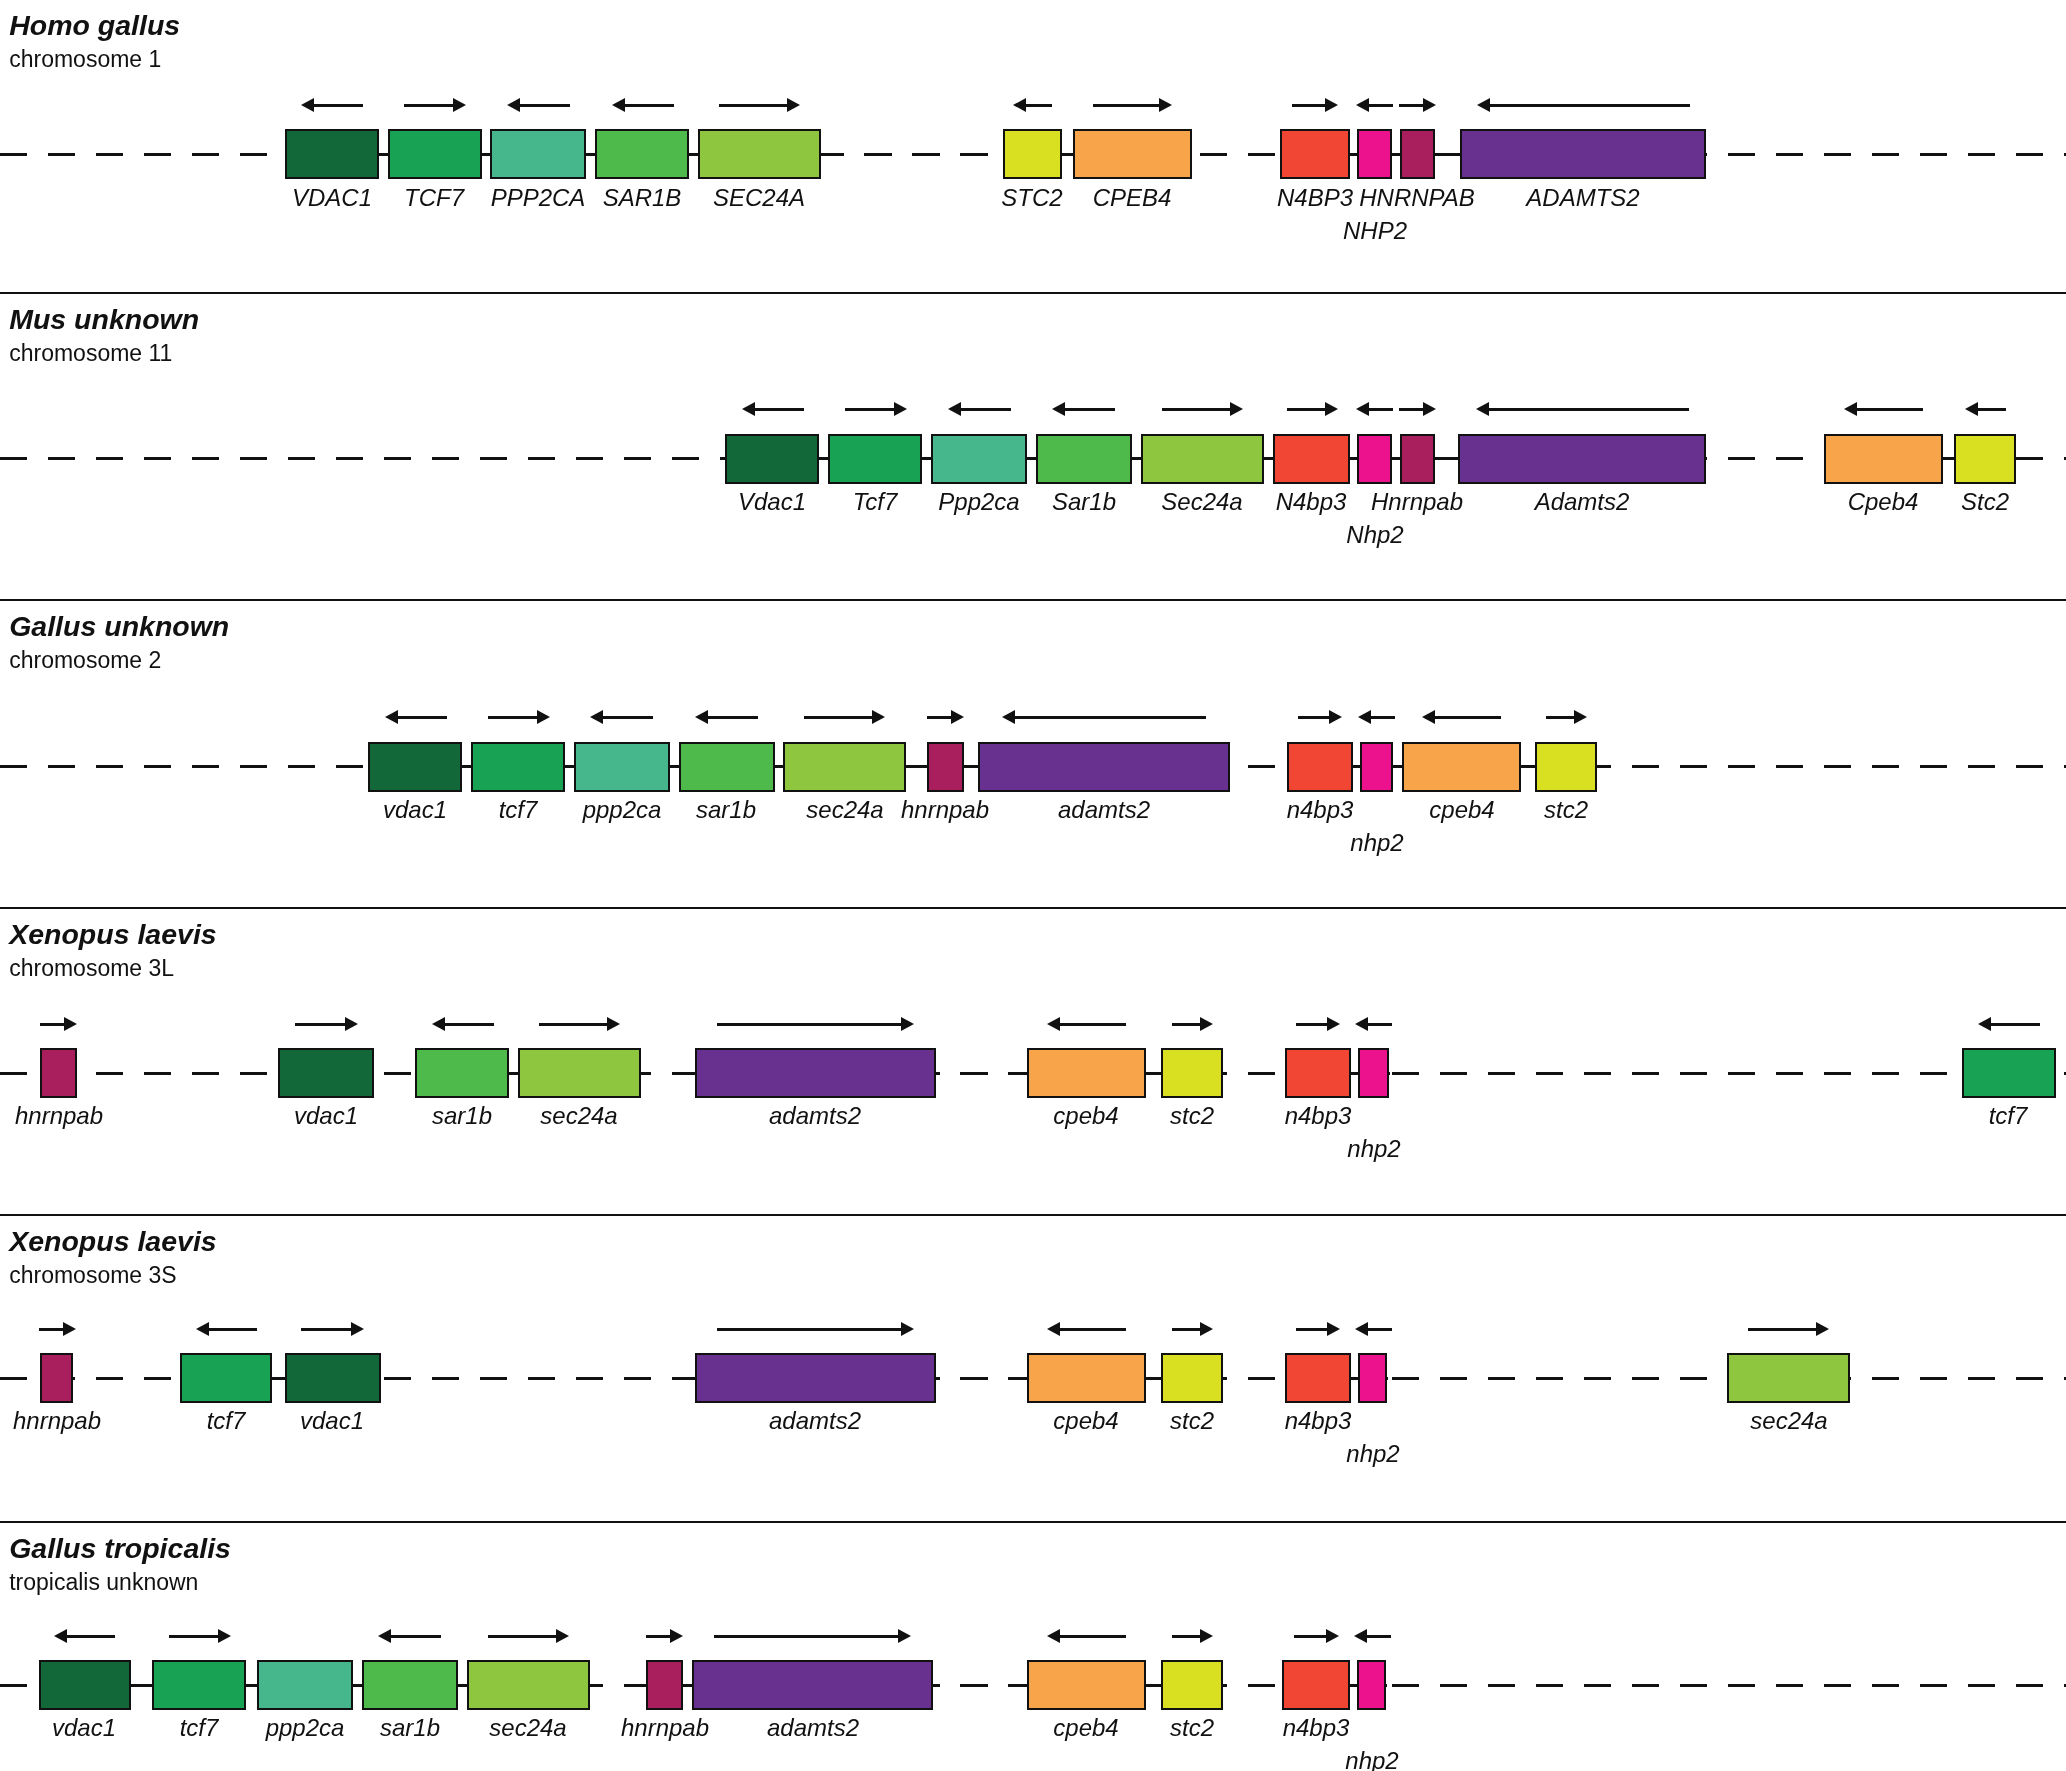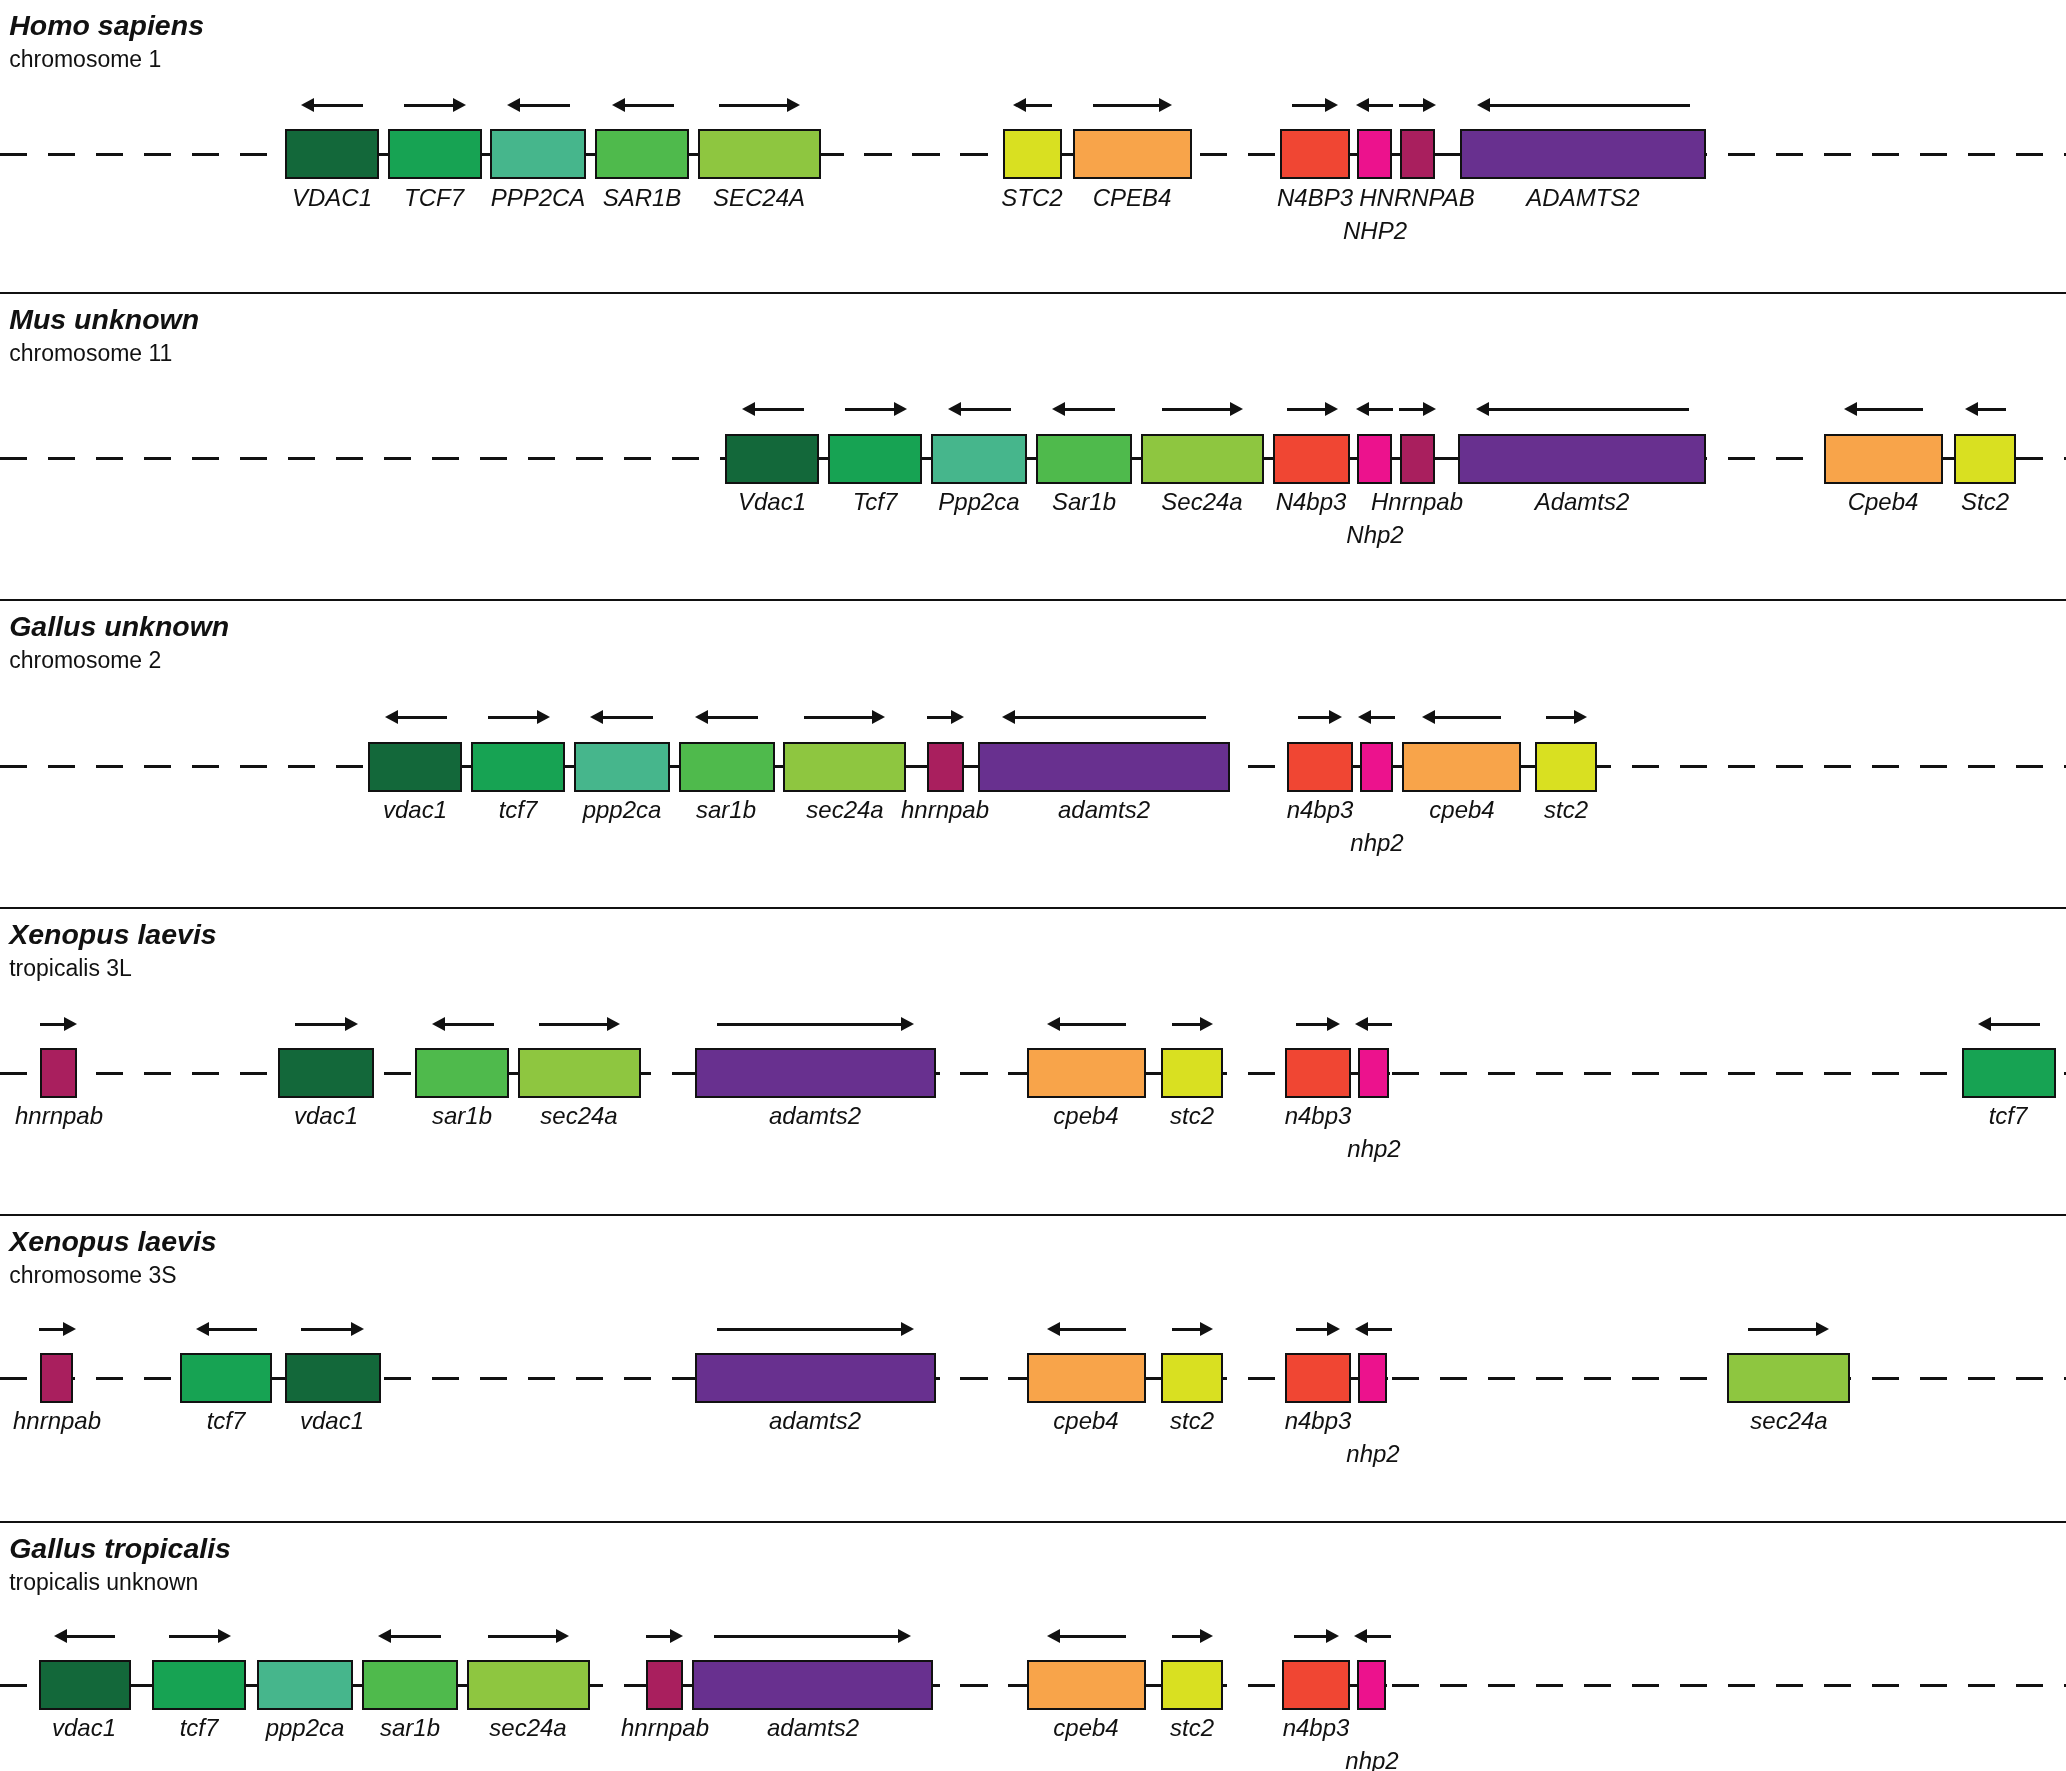--- a/index.html
+++ b/index.html
@@ -49,21 +49,21 @@
     position: absolute; top: 0.9px; width: 0; height: 0;
     border-top: 7.3px solid transparent; border-bottom: 7.3px solid transparent;
   }
   .arrow.left  .head { left: 0;  border-right: 13.8px solid #111111; }
   .arrow.right .head { right: 0; border-left: 13.8px solid #111111; }
 </style>
 </head>
 <body>
 
 <section class="panel" style="top: 0px; height: 292px;">
-  <div class="species">Homo sapiens</div>
+  <div class="species">Homo gallus</div>
   <div class="chromosome">chromosome 1</div>
   <div class="track">
       <div class="dashline" style="top: 153px;"></div>
       <div class="solidseg" style="left: 285px; width: 536px; top: 153px;"></div>
       <div class="solidseg" style="left: 1003px; width: 189px; top: 153px;"></div>
       <div class="solidseg" style="left: 1280px; width: 426px; top: 153px;"></div>
       <div class="arrow left" style="left: 301px; width: 62px; top: 97px;">
         <span class="shaft"></span>
         <span class="head"></span>
       </div>
@@ -279,21 +279,21 @@
         <span class="shaft"></span>
         <span class="head"></span>
       </div>
       <div class="gene-box" style="left: 1535px; width: 62px; top: 141px; background: rgb(217, 224, 33);"></div>
       <div class="gene-label" style="left: 1566px; top: 195px;">stc2</div>
     </div>
 </section>
 
 <section class="panel" style="top: 907px; height: 307px;">
   <div class="species">Xenopus laevis</div>
-  <div class="chromosome">tropicalis 3L</div>
+  <div class="chromosome">chromosome 3L</div>
   <div class="track">
       <div class="dashline" style="top: 163px;"></div>
       <div class="solidseg" style="left: 40px; width: 37px; top: 163px;"></div>
       <div class="solidseg" style="left: 278px; width: 96px; top: 163px;"></div>
       <div class="solidseg" style="left: 415px; width: 226px; top: 163px;"></div>
       <div class="solidseg" style="left: 695px; width: 241px; top: 163px;"></div>
       <div class="solidseg" style="left: 1027px; width: 197px; top: 163px;"></div>
       <div class="solidseg" style="left: 1285px; width: 105px; top: 163px;"></div>
       <div class="solidseg" style="left: 1962px; width: 94px; top: 163px;"></div>
       <div class="arrow right" style="left: 40px; width: 37px; top: 107px;">

